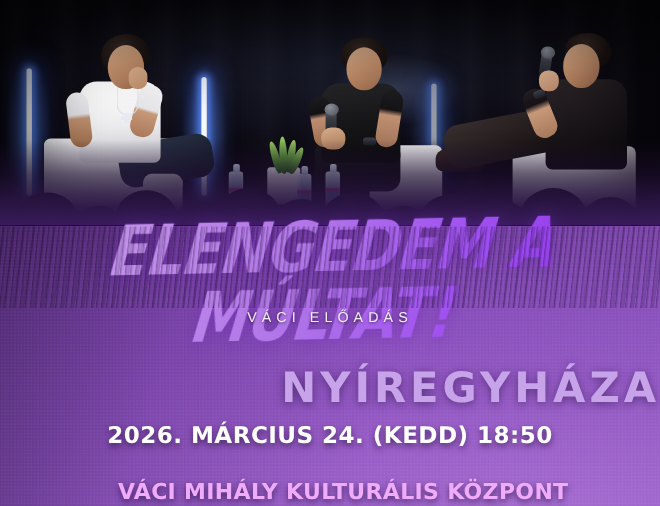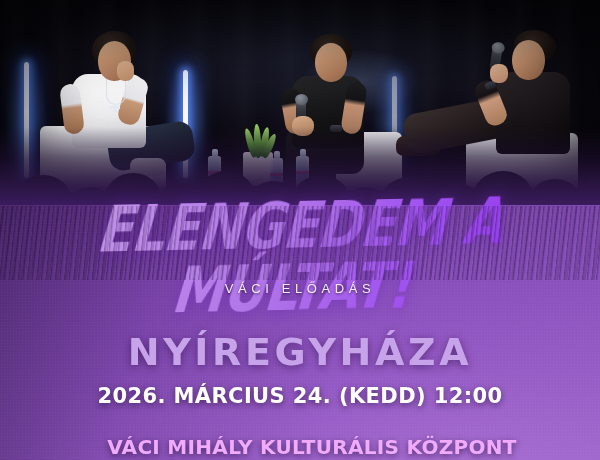--- a/index.html
+++ b/index.html
@@ -307,21 +307,21 @@
     font-weight: 400;
     letter-spacing: 4.6px;
     color: #f4eefb;
     text-shadow: 0 1px 3px rgba(0,0,0,.6);
     pointer-events: auto;
   }
 
   .city {
     position: absolute;
     left: 0; top: 330px; width: 600px;
-    text-align: center;
+    text-align: right;
     margin: 0;
     font-family: "DejaVu Sans", sans-serif;
     font-size: 38px;
     font-weight: 700;
     letter-spacing: 3.6px;
     color: #c7a3ea;
     text-shadow: 0 2px 9px rgba(40,12,70,.55);
     pointer-events: auto;
   }
 
@@ -450,19 +450,19 @@
 
     <div class="title-wrap">
       <h1 class="title">ELENGEDEM A MÚLTAT!</h1>
       <div class="title-texture"></div>
     </div>
 
     <p class="subtitle">VÁCI ELŐADÁS</p>
 
     <h2 class="city">NYÍREGYHÁZA</h2>
 
-    <p class="date">2026. MÁRCIUS 24. (KEDD) 12:00</p>
+    <p class="date">2026. MÁRCIUS 24. (KEDD) 18:50</p>
 
     <p class="venue">VÁCI MIHÁLY KULTURÁLIS KÖZPONT</p>
 
   </div>
 
 </div>
 
 </body></html>

